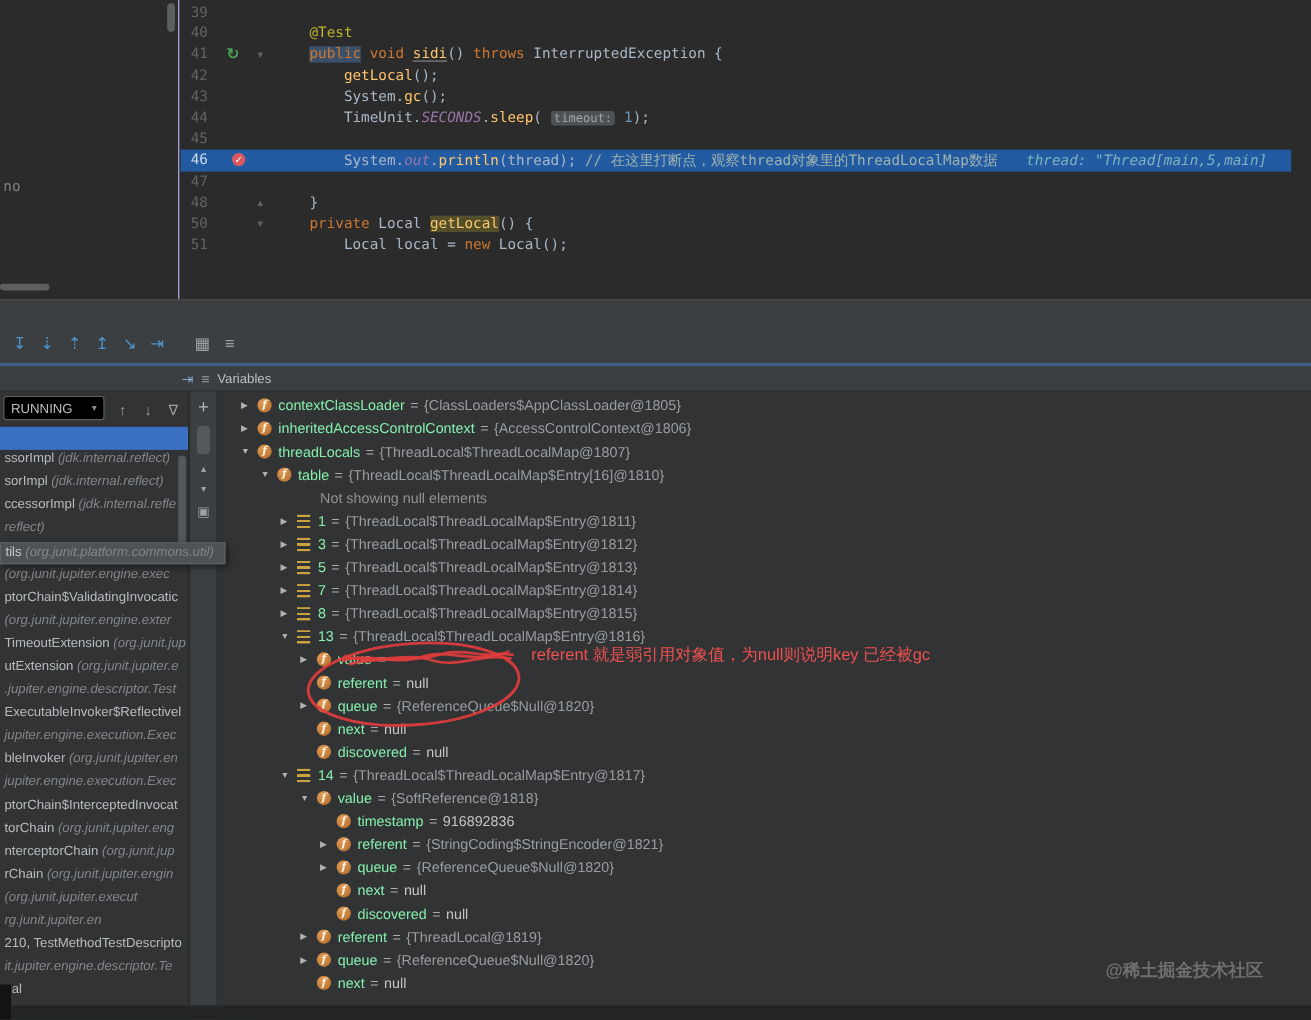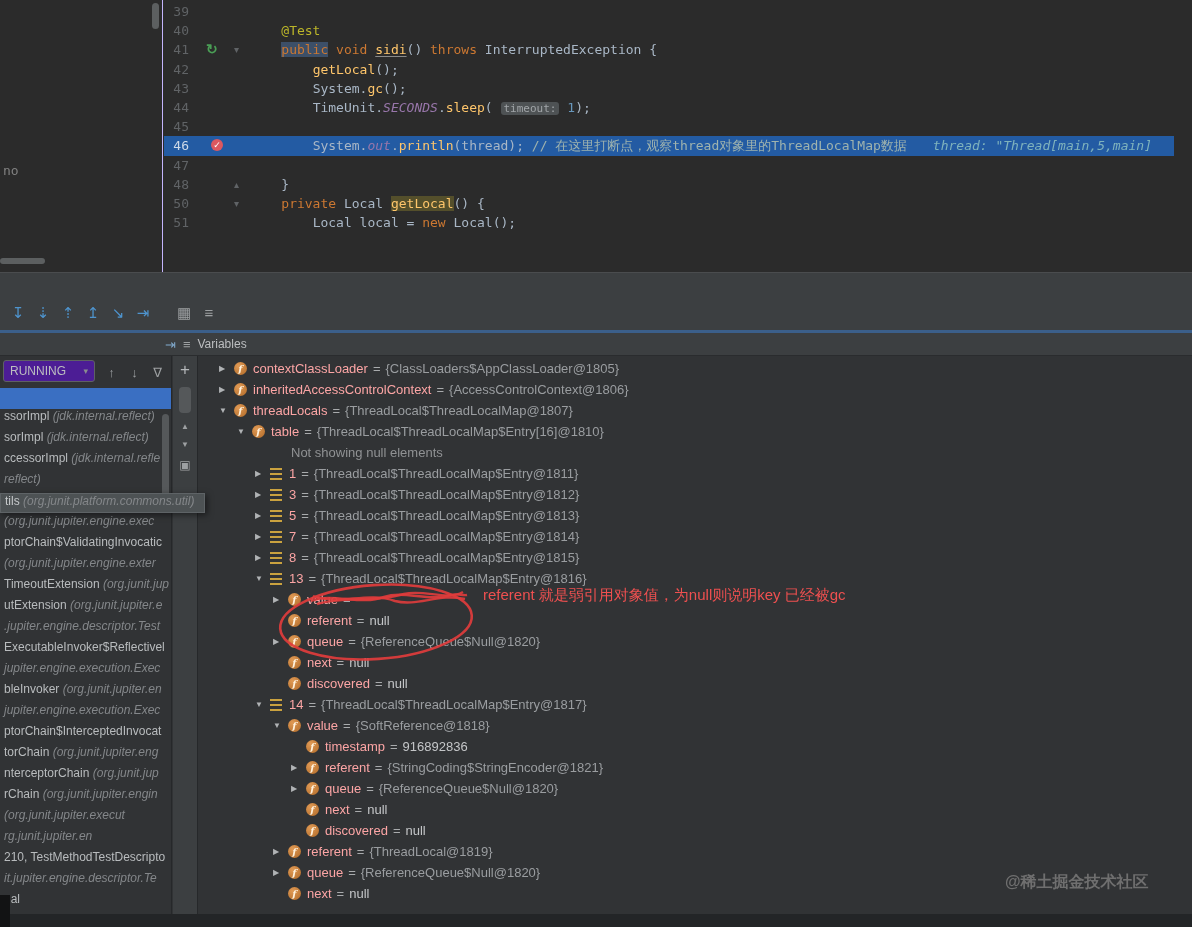--- a/index.html
+++ b/index.html
@@ -43,21 +43,21 @@
   .tico.blue{color:#4e94ce}.tico.gray{color:#9da0a2}.tico.gap{margin-left:16px}
   #blue-sep{position:absolute;top:330px;left:0;right:0;height:3px;background:#3b5f8a}
   #tab-row{position:absolute;top:333px;left:0;right:0;height:23px;background:#3c3f41;border-bottom:1px solid #2a2c2e;display:flex;align-items:center;gap:7px;padding-left:165px;font-size:12px;color:#bcbec0}
   .tabico1{color:#7fa7c9;font-size:13px}
   .tabico2{color:#9da0a2;font-size:13px}
 
   
   #main{position:absolute;top:356px;left:0;right:0;bottom:0;background:#313335}
   #frames{position:absolute;left:0;top:0;width:172px;bottom:0;background:#313335;border-right:1px solid #26282a;overflow:hidden}
   #frames-header{position:relative;height:32px}
-  .combo{position:absolute;left:3px;top:4px;width:92px;height:22px;background:#4c1d95;border:1px solid #5e6163;border-radius:3px;font-size:12px;color:#bcbec0;line-height:20px;padding:0 6px;display:flex;justify-content:space-between;align-items:center}
+  .combo{position:absolute;left:3px;top:4px;width:92px;height:22px;background:#000000;border:1px solid #5e6163;border-radius:3px;font-size:12px;color:#bcbec0;line-height:20px;padding:0 6px;display:flex;justify-content:space-between;align-items:center}
   .combo .caret{color:#8a8d8f;font-size:9px}
   #frames-toolbar-icons{position:absolute;left:100px;top:0;height:32px;display:flex;align-items:center}
   .fico2{color:#9da0a2;font-size:13px;width:23px;text-align:center}
   #frames-list{position:absolute;top:32px;left:0;right:0}
   .frow{height:21px;line-height:21px;font:12px "Liberation Sans",sans-serif;color:#b9bcbe;padding-left:4px;white-space:nowrap;overflow:hidden}
   .frow.sel{background:#3a6fc2}
   .fpkg{font-style:italic;color:#84878a}
   .frthumb{position:absolute;right:2px;top:58px;width:7px;height:92px;background:#55585a;border-radius:4px}
   .ftip{position:absolute;left:0;top:137px;height:20px;line-height:19px;background:#4d5254;border:1px solid #5e6366;box-shadow:2px 2px 6px rgba(0,0,0,.5);padding:0 10px 0 4px;z-index:6;font:12px "Liberation Sans",sans-serif;color:#c6c9cb;white-space:nowrap}
   #strip{position:absolute;left:173px;top:0;width:25px;bottom:0;background:#3c3f41;border-right:1px solid #26282a;display:flex;flex-direction:column;align-items:center;padding-top:5px;gap:9px}
@@ -67,21 +67,21 @@
   .sico.sq{font-size:12px;color:#9da0a2}
   .sthumb{width:12px;height:26px;background:#55585a;border-radius:4px}
 
   
   #vars{position:absolute;left:199px;top:0;right:0;bottom:0;background:#313335;overflow:hidden}
   #vars-rows{position:absolute;top:2px;left:0;right:0}
   .vrow{display:flex;align-items:center;height:21px;font:13px "Liberation Sans",sans-serif;white-space:nowrap}
   .exp{width:15px;flex:none;color:#b0b3b5;font-size:8px}
   .ficon{flex:none;width:13px;height:13px;border-radius:50%;background:radial-gradient(circle at 35% 30%,#e09a55,#b06a28);color:#fff2dd;font:italic bold 10px "DejaVu Serif",serif;text-align:center;line-height:13px;margin-right:6px}
   .aicon{flex:none;width:12px;height:12px;margin-right:7px;background:linear-gradient(#caa23f 0 2px,transparent 2px 5px,#caa23f 5px 7px,transparent 7px 10px,#caa23f 10px 12px)}
-  .vname{color:#fca5a5}
+  .vname{color:#86efac}
   .veq{color:#a9abad;margin:0 5px}
   .vref{color:#9a9da0}
   .vnull{color:#c4c6c8}
   .vnum{color:#c4c6c8}
   .vinfo{color:#909294}
   .vscr{display:inline-block;width:140px}
 
   
   #redsvg{position:absolute;inset:0;z-index:7;pointer-events:none}
   #rednote{position:absolute;left:284px;top:230px;z-index:8;font:15px "Liberation Sans",sans-serif;color:#ef5050}

